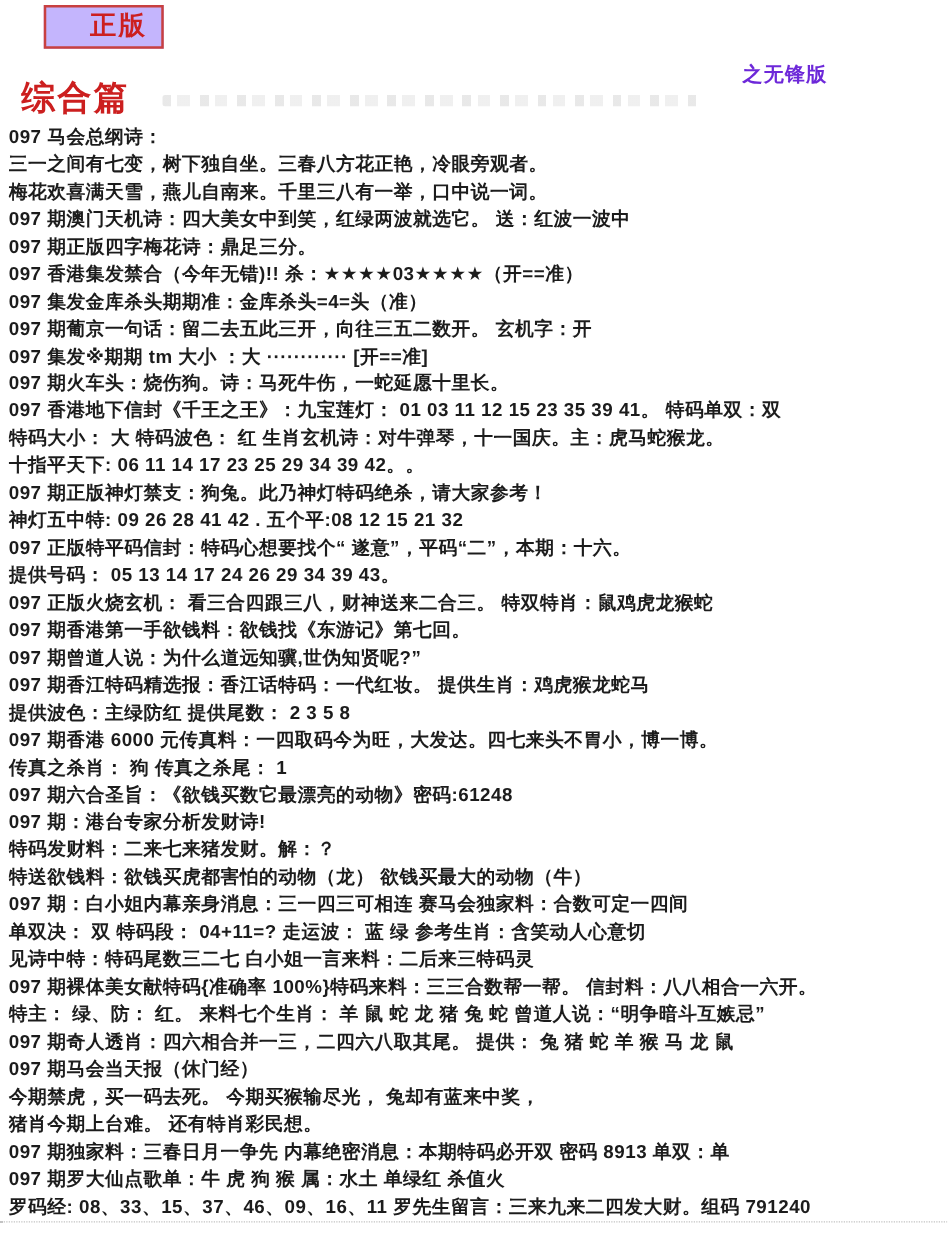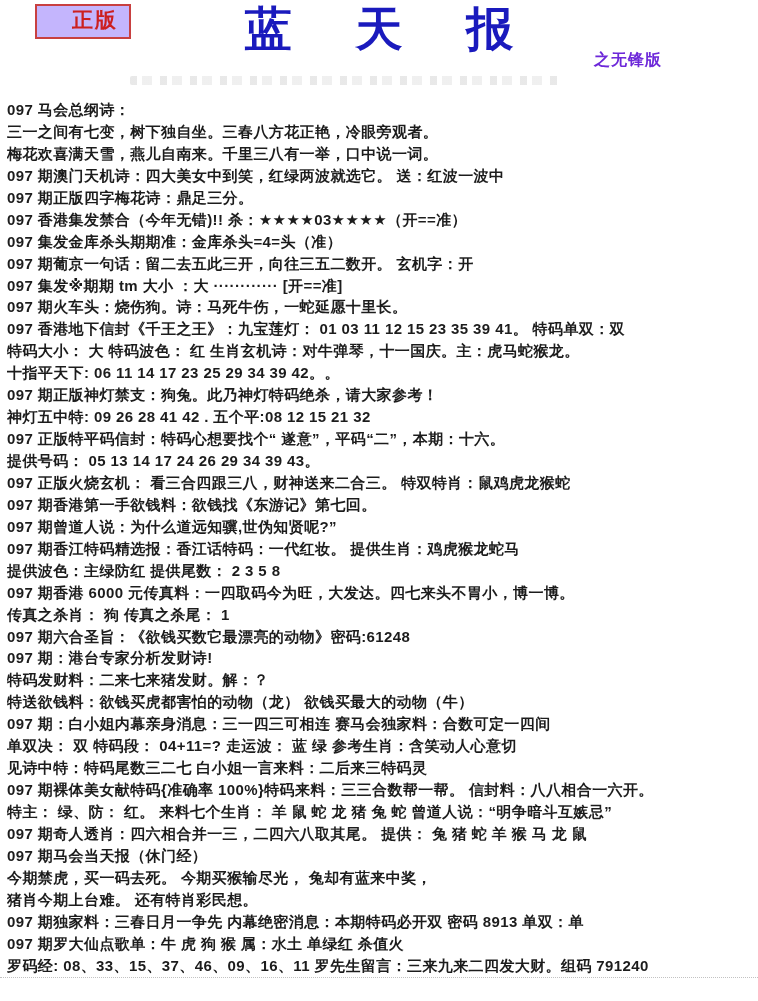--- a/index.html
+++ b/index.html
@@ -71,24 +71,24 @@
 </style>
 </head>
 <body>
 
 <div class="page">
 
   <div class="badge">
     <span>正版</span>
   </div>
 
-  <div class="title">蓝 天 报</div>
 
   <div class="edition">之无锋版</div>
 
+  <div class="section-label">综合篇</div>
 
   <div class="watermark"></div>
 
   <div class="report-body"><div class="line">097 马会总纲诗：</div><div class="line">三一之间有七变，树下独自坐。三春八方花正艳，冷眼旁观者。</div><div class="line">梅花欢喜满天雪，燕儿自南来。千里三八有一举，口中说一词。</div><div class="line">097 期澳门天机诗：四大美女中到笑，红绿两波就选它。 送：红波一波中</div><div class="line">097 期正版四字梅花诗：鼎足三分。</div><div class="line">097 香港集发禁合（今年无错)!! 杀：★★★★03★★★★（开==准）</div><div class="line">097 集发金库杀头期期准：金库杀头=4=头（准）</div><div class="line">097 期葡京一句话：留二去五此三开，向往三五二数开。 玄机字：开</div><div class="line">097 集发※期期 tm 大小 ：大 ············ [开==准]</div><div class="line">097 期火车头：烧伤狗。诗：马死牛伤，一蛇延愿十里长。</div><div class="line">097 香港地下信封《千王之王》：九宝莲灯： 01 03 11 12 15 23 35 39 41。 特码单双：双</div><div class="line">特码大小： 大 特码波色： 红 生肖玄机诗：对牛弹琴，十一国庆。主：虎马蛇猴龙。</div><div class="line">十指平天下: 06 11 14 17 23 25 29 34 39 42。。</div><div class="line">097 期正版神灯禁支：狗兔。此乃神灯特码绝杀，请大家参考！</div><div class="line">神灯五中特: 09 26 28 41 42 . 五个平:08 12 15 21 32</div><div class="line">097 正版特平码信封：特码心想要找个“ 遂意”，平码“二”，本期：十六。</div><div class="line">提供号码： 05 13 14 17 24 26 29 34 39 43。</div><div class="line">097 正版火烧玄机： 看三合四跟三八，财神送来二合三。 特双特肖：鼠鸡虎龙猴蛇</div><div class="line">097 期香港第一手欲钱料：欲钱找《东游记》第七回。</div><div class="line">097 期曾道人说：为什么道远知骥,世伪知贤呢?”</div><div class="line">097 期香江特码精选报：香江话特码：一代红妆。 提供生肖：鸡虎猴龙蛇马</div><div class="line">提供波色：主绿防红 提供尾数： 2 3 5 8</div><div class="line">097 期香港 6000 元传真料：一四取码今为旺，大发达。四七来头不胃小，博一博。</div><div class="line">传真之杀肖： 狗 传真之杀尾： 1</div><div class="line">097 期六合圣旨：《欲钱买数它最漂亮的动物》密码:61248</div><div class="line">097 期：港台专家分析发财诗!</div><div class="line">特码发财料：二来七来猪发财。解：？</div><div class="line">特送欲钱料：欲钱买虎都害怕的动物（龙） 欲钱买最大的动物（牛）</div><div class="line">097 期：白小姐内幕亲身消息：三一四三可相连 赛马会独家料：合数可定一四间</div><div class="line">单双决： 双 特码段： 04+11=? 走运波： 蓝 绿 参考生肖：含笑动人心意切</div><div class="line">见诗中特：特码尾数三二七 白小姐一言来料：二后来三特码灵</div><div class="line">097 期裸体美女献特码{准确率 100%}特码来料：三三合数帮一帮。 信封料：八八相合一六开。</div><div class="line">特主： 绿、防： 红。 来料七个生肖： 羊 鼠 蛇 龙 猪 兔 蛇 曾道人说：“明争暗斗互嫉忌”</div><div class="line">097 期奇人透肖：四六相合并一三，二四六八取其尾。 提供： 兔 猪 蛇 羊 猴 马 龙 鼠</div><div class="line">097 期马会当天报（休门经）</div><div class="line">今期禁虎，买一码去死。 今期买猴输尽光， 兔却有蓝来中奖，</div><div class="line">猪肖今期上台难。 还有特肖彩民想。</div><div class="line">097 期独家料：三春日月一争先 内幕绝密消息：本期特码必开双 密码 8913 单双：单</div><div class="line">097 期罗大仙点歌单：牛 虎 狗 猴 属：水土 单绿红 杀值火</div><div class="line">罗码经: 08、33、15、37、46、09、16、11 罗先生留言：三来九来二四发大财。组码 791240</div></div>
 
   <div class="bottom-divider"></div>
 
 </div>
 
 </body></html>

